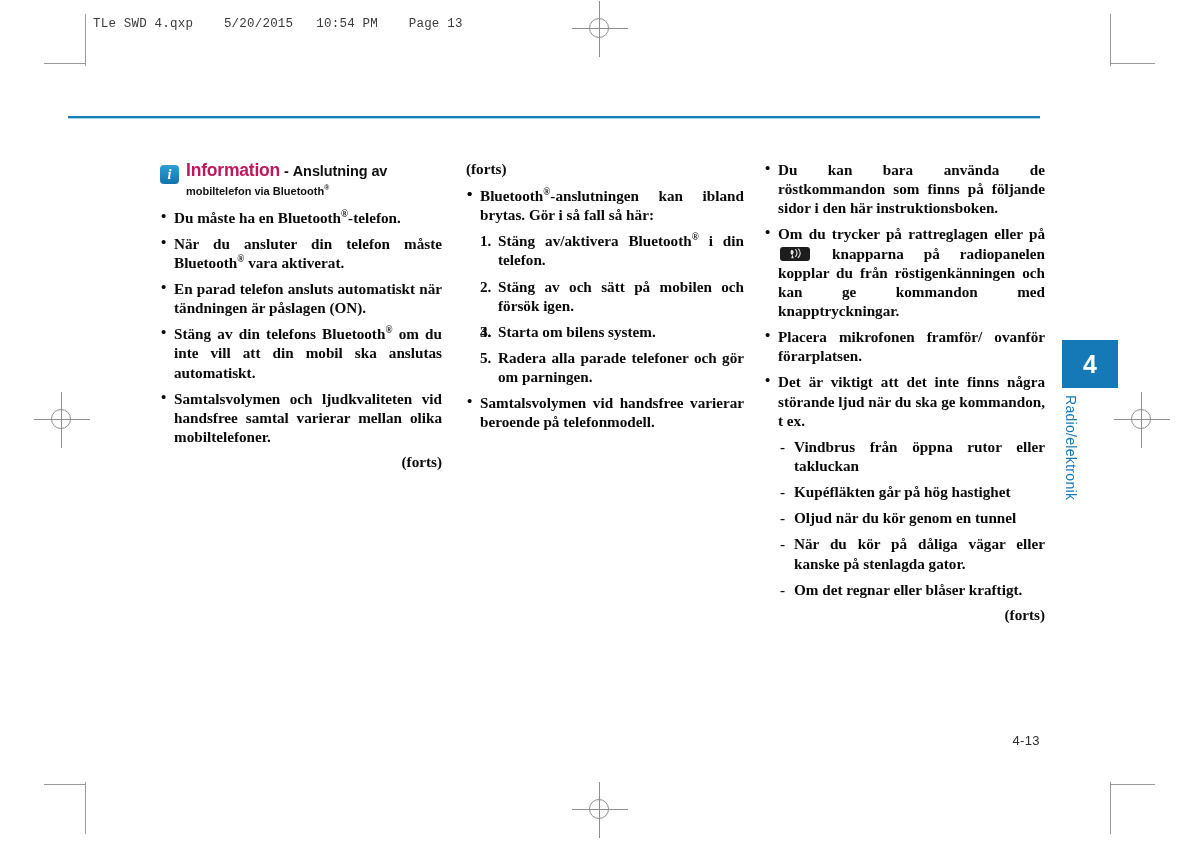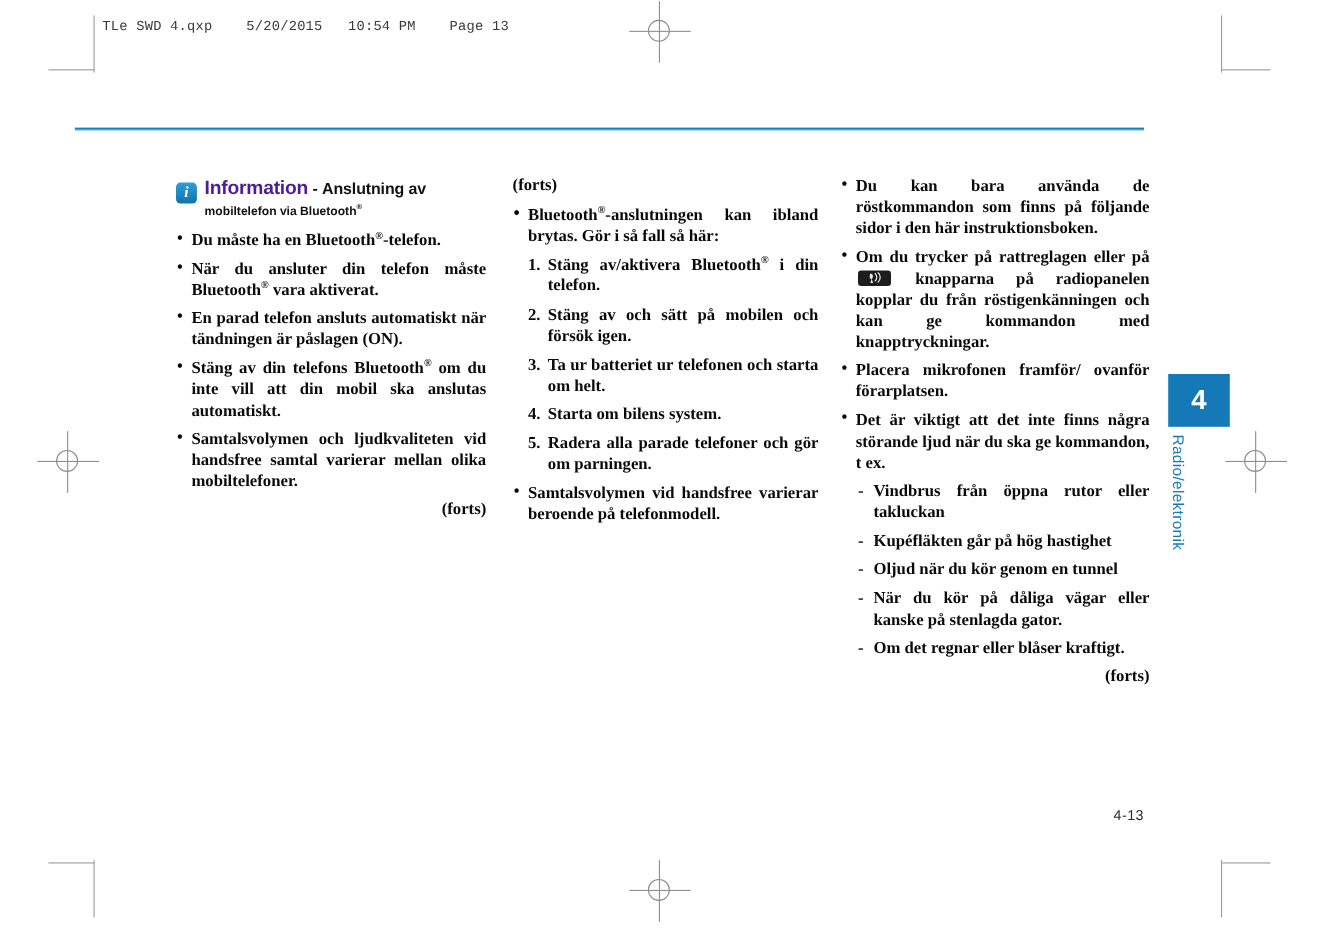--- a/index.html
+++ b/index.html
@@ -109,21 +109,21 @@
     line-height: 19px;
     text-align: center;
     vertical-align: -3px;
     margin-right: 7px;
   }
   .info-title {
     display: inline;
     font-family: "Liberation Sans", sans-serif;
     font-weight: bold;
     font-size: 17.5px;
-    color: #4c1d95;
+    color: #be185d;
     letter-spacing: -0.2px;
   }
   .info-sub {
     font-family: "Liberation Sans", sans-serif;
     font-weight: bold;
     font-size: 14.5px;
     color: #111111;
     letter-spacing: -0.1px;
   }
   .info-head-body {
@@ -374,21 +374,21 @@
     </ul>
 
     <ol class="nlist" style="margin-top:4px;">
       <li class="nitem last-line-left">
         <span class="num">1.</span><span>Stäng av/aktivera Bluetooth</span><sup class="reg">®</sup><span> i din telefon.</span>
       </li>
       <li class="nitem last-line-left">
         <span class="num">2.</span><span>Stäng av och sätt på mobilen och försök igen.</span>
       </li>
       <li class="nitem last-line-left">
-        <span class="num">3.</span><span>Ta ur batteriet ur telefonen och starta om helt.</span>
+        <span class="num">3.</span>
       </li>
       <li class="nitem last-line-left">
         <span class="num">4.</span><span>Starta om bilens system.</span>
       </li>
       <li class="nitem last-line-left">
         <span class="num">5.</span><span>Radera alla parade telefoner och gör om parningen.</span>
       </li>
     </ol>
 
     <ul class="blist" style="margin-top:4px;">

